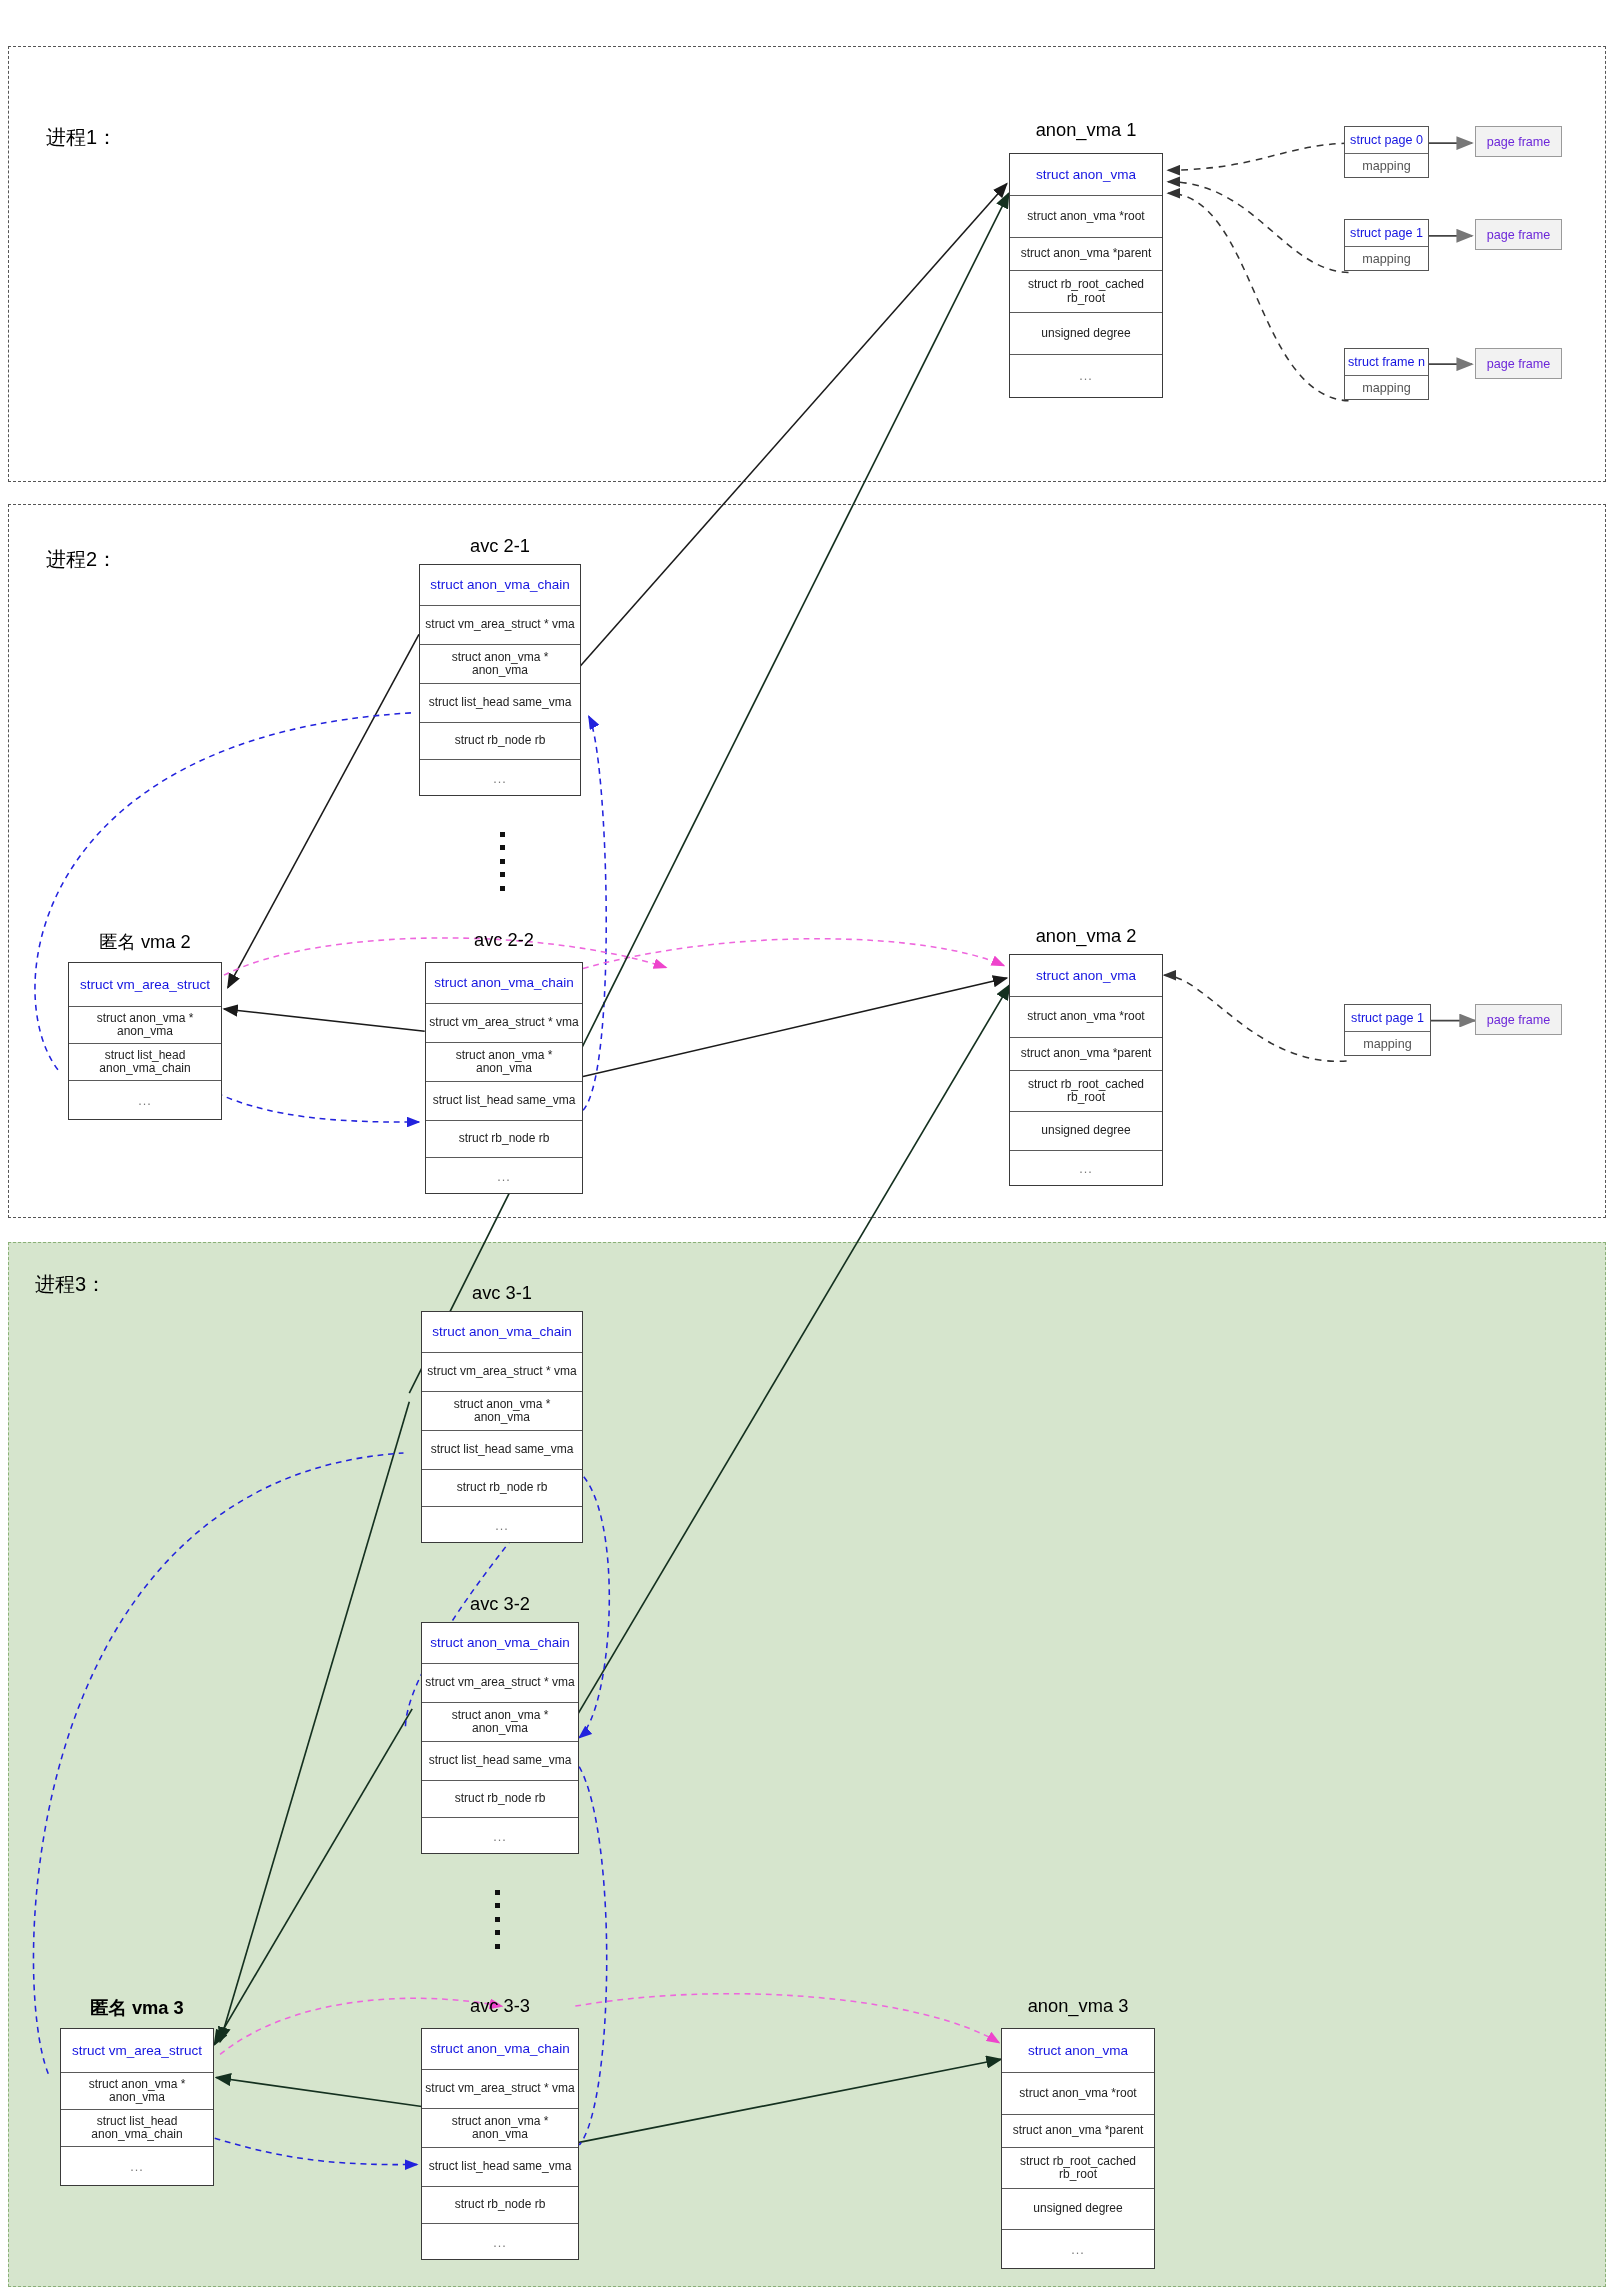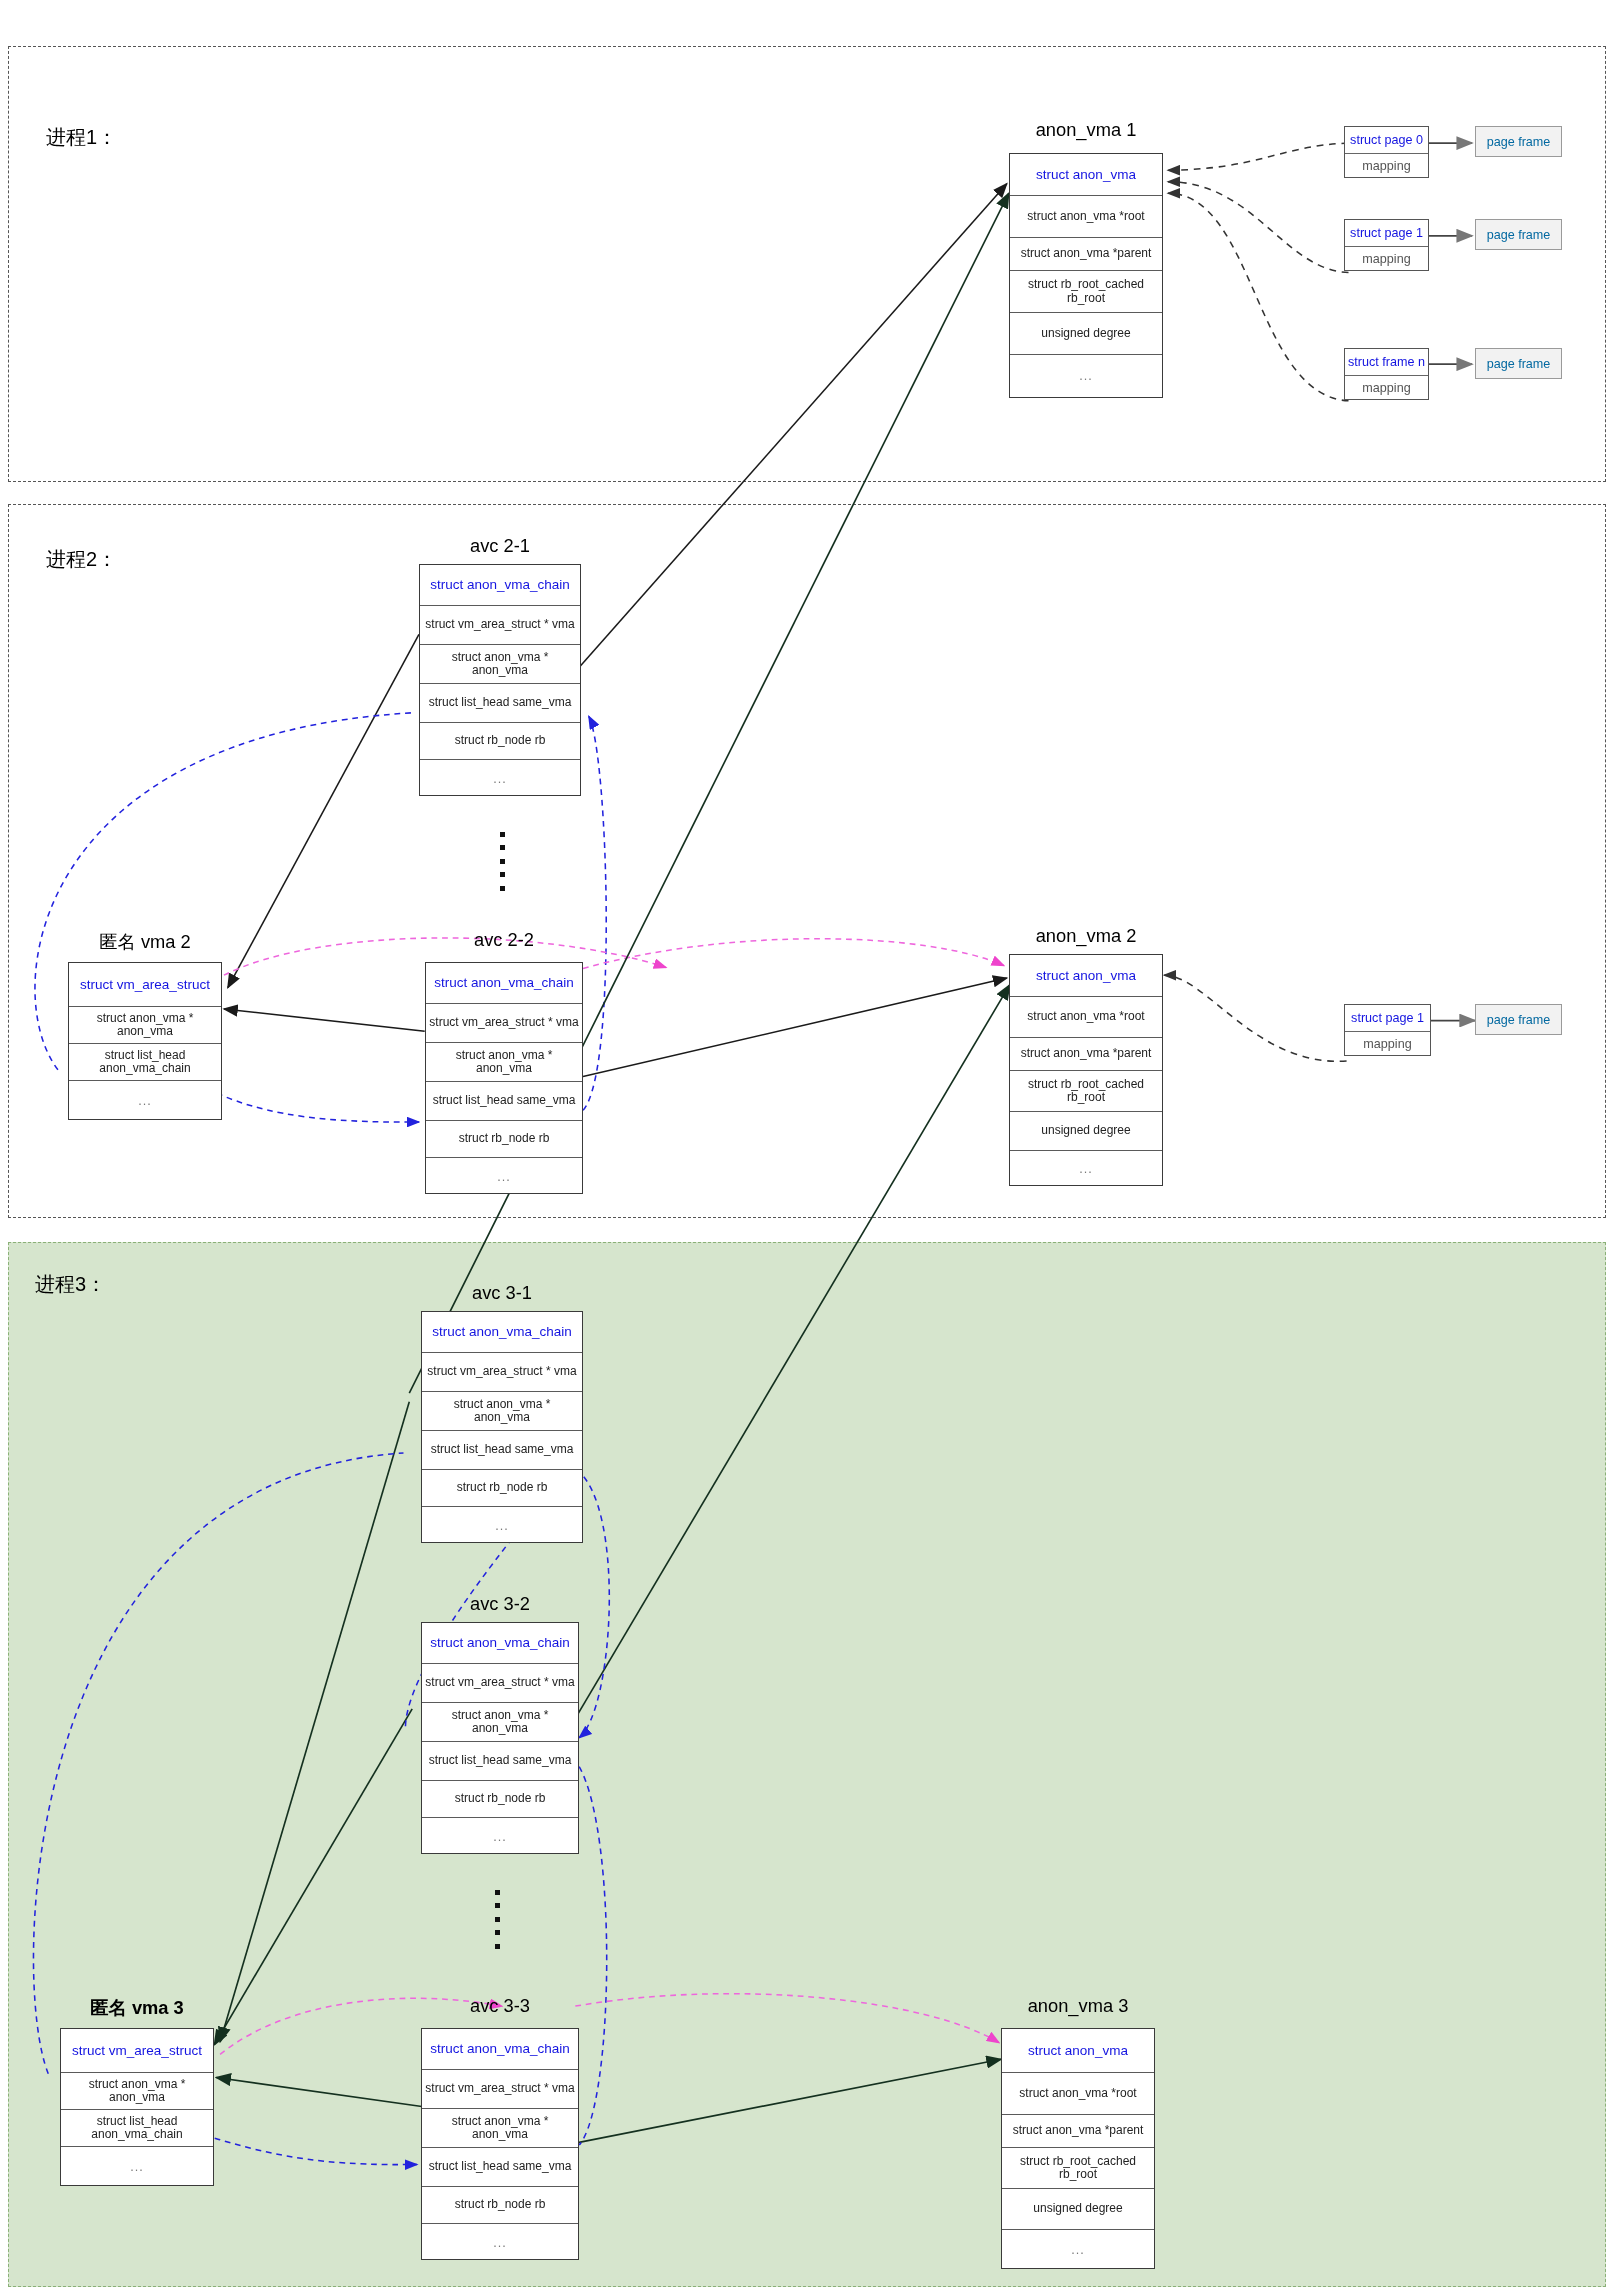--- a/index.html
+++ b/index.html
@@ -20,21 +20,21 @@
   .struct .row.head{color:#1414e0;font-size:13.5px;}
   .struct .row.dots{color:#777;font-size:12.6px;letter-spacing:1px;}
   .struct-title{position:absolute;font-size:18.3px;color:#000;white-space:nowrap;text-align:center;}
 
   .pagebox{position:absolute;box-sizing:border-box;border:1.9px solid #555;background:#fff;}
   .pagebox .prow{box-sizing:border-box;display:flex;align-items:center;justify-content:center;
                  font-size:12.6px;color:#555;border-bottom:1.9px solid #666;}
   .pagebox .prow:last-child{border-bottom:none;}
   .pagebox .prow.pname{color:#1414e0;}
   .frame{position:absolute;box-sizing:border-box;border:1.9px solid #9a9a9a;background:#f2f2f2;
-         display:flex;align-items:center;justify-content:center;font-size:12.6px;color:#0369a1;}
+         display:flex;align-items:center;justify-content:center;font-size:12.6px;color:#6d28d9;}
 
   .vdots{position:absolute;display:flex;flex-direction:column;align-items:center;gap:8.7px;}
   .vdots i{display:block;width:4.8px;height:4.8px;background:#111;}
 
   svg.wires{position:absolute;left:0;top:0;width:1613px;height:2294px;pointer-events:none;}
 </style>
 </head>
 <body>
 
 <div id="page">

